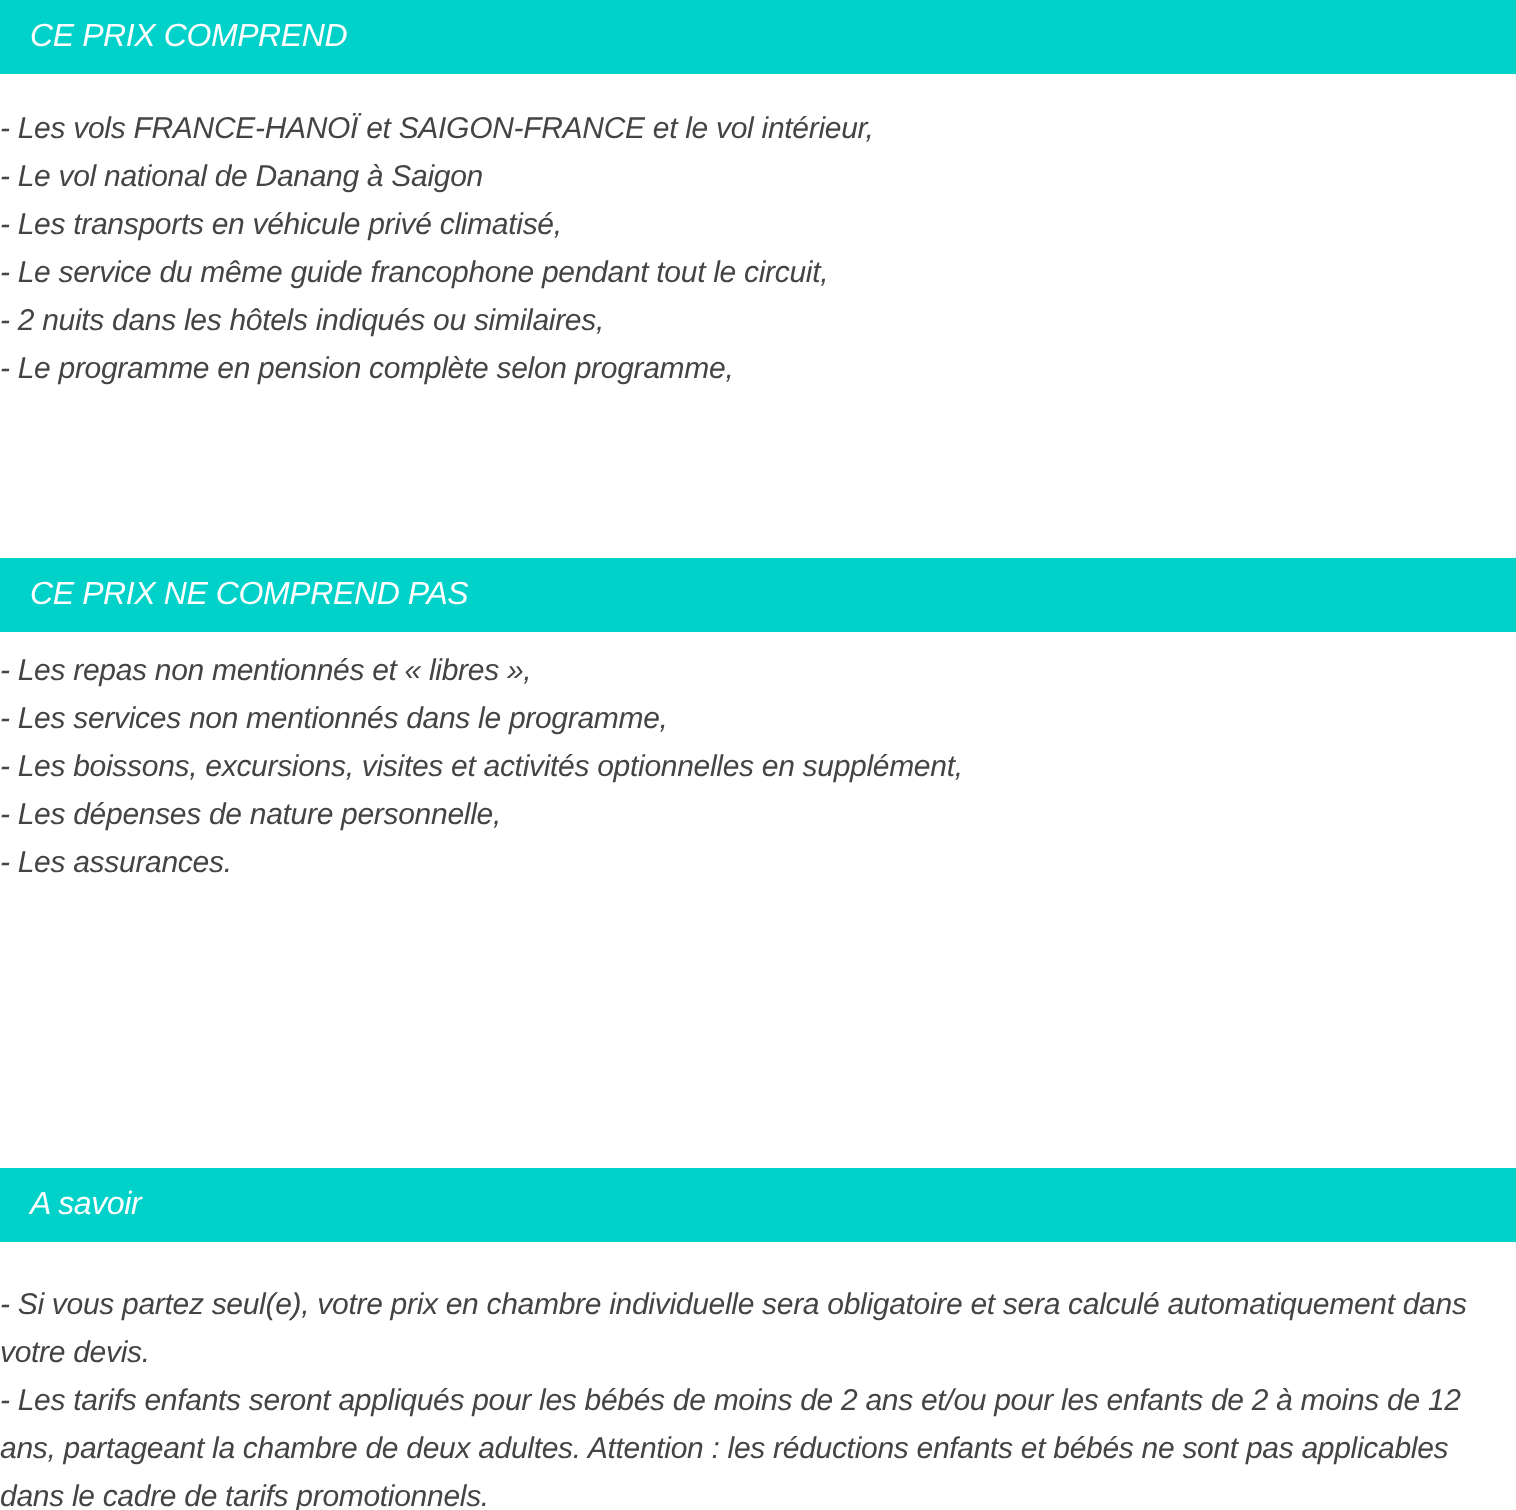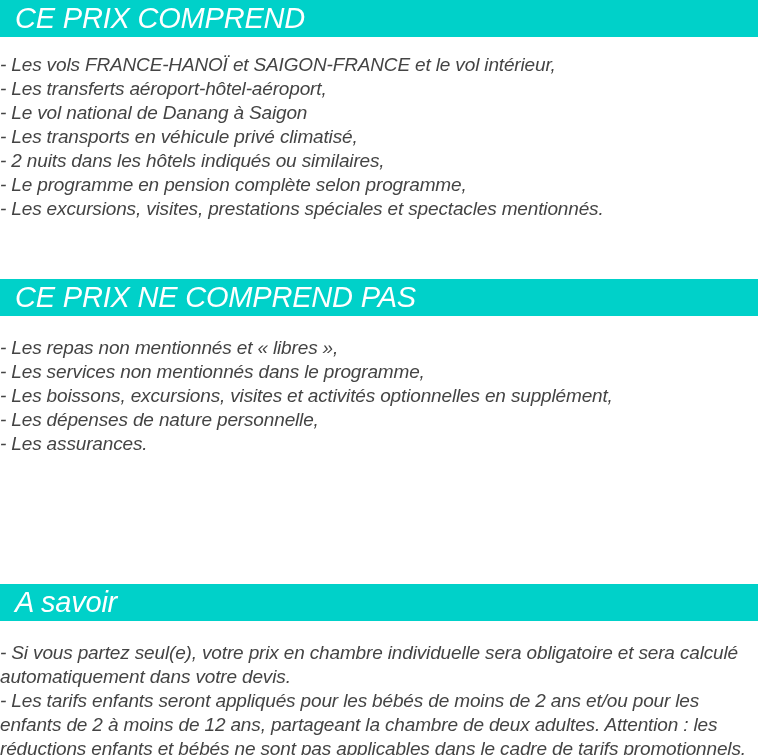--- a/index.html
+++ b/index.html
@@ -5,58 +5,57 @@
   html, body { margin: 0; padding: 0; background: #ffffff; }
   body {
     width: 758px; height: 755px; overflow: hidden;
     font-family: "Liberation Sans", "DejaVu Sans", sans-serif;
     color: #444444;
   }
   .section-header {
     background: #00d1c9;
     color: #ffffff;
     font-style: italic;
-    font-size: 29px;
+    font-size: 16px;
     line-height: 37px;
     height: 37px;
     padding-left: 15px;
     box-sizing: border-box;
     margin: 0;
     font-weight: normal;
     letter-spacing: -0.2px;
   }
   .section-body {
     font-style: italic;
-    font-size: 19px;
+    font-size: 15px;
     line-height: 24px;
     padding: 0;
     margin: 0;
     letter-spacing: -0.15px;
   }
   .line { display: block; white-space: normal; }
 </style>
 </head>
 <body>
 
 <div style="position:absolute; top:0; left:0; width:758px;">
   <h2 class="section-header">CE PRIX COMPREND</h2>
   <div class="section-body" style="padding-top:16px;">
     <span class="line">- Les vols FRANCE-HANOÏ et SAIGON-FRANCE et le vol intérieur,</span>
-    <span class="line">- Les transferts aéroport-hôtel-aéroport,</span>
     <span class="line">- Le vol national de Danang à Saigon</span>
     <span class="line">- Les transports en véhicule privé climatisé,</span>
+    <span class="line">- Le service du même guide francophone pendant tout le circuit,</span>
     <span class="line">- 2 nuits dans les hôtels indiqués ou similaires,</span>
     <span class="line">- Le programme en pension complète selon programme,</span>
-    <span class="line">- Les excursions, visites, prestations spéciales et spectacles mentionnés.</span>
   </div>
 </div>
 
 <div style="position:absolute; top:279px; left:0; width:758px;">
   <h2 class="section-header">CE PRIX NE COMPREND PAS</h2>
-  <div class="section-body" style="padding-top:20px;">
+  <div class="section-body" style="padding-top:8px;">
     <span class="line">- Les repas non mentionnés et « libres »,</span>
     <span class="line">- Les services non mentionnés dans le programme,</span>
     <span class="line">- Les boissons, excursions, visites et activités optionnelles en supplément,</span>
     <span class="line">- Les dépenses de nature personnelle,</span>
     <span class="line">- Les assurances.</span>
   </div>
 </div>
 
 <div style="position:absolute; top:584px; left:0; width:758px;">
   <h2 class="section-header">A savoir</h2>

